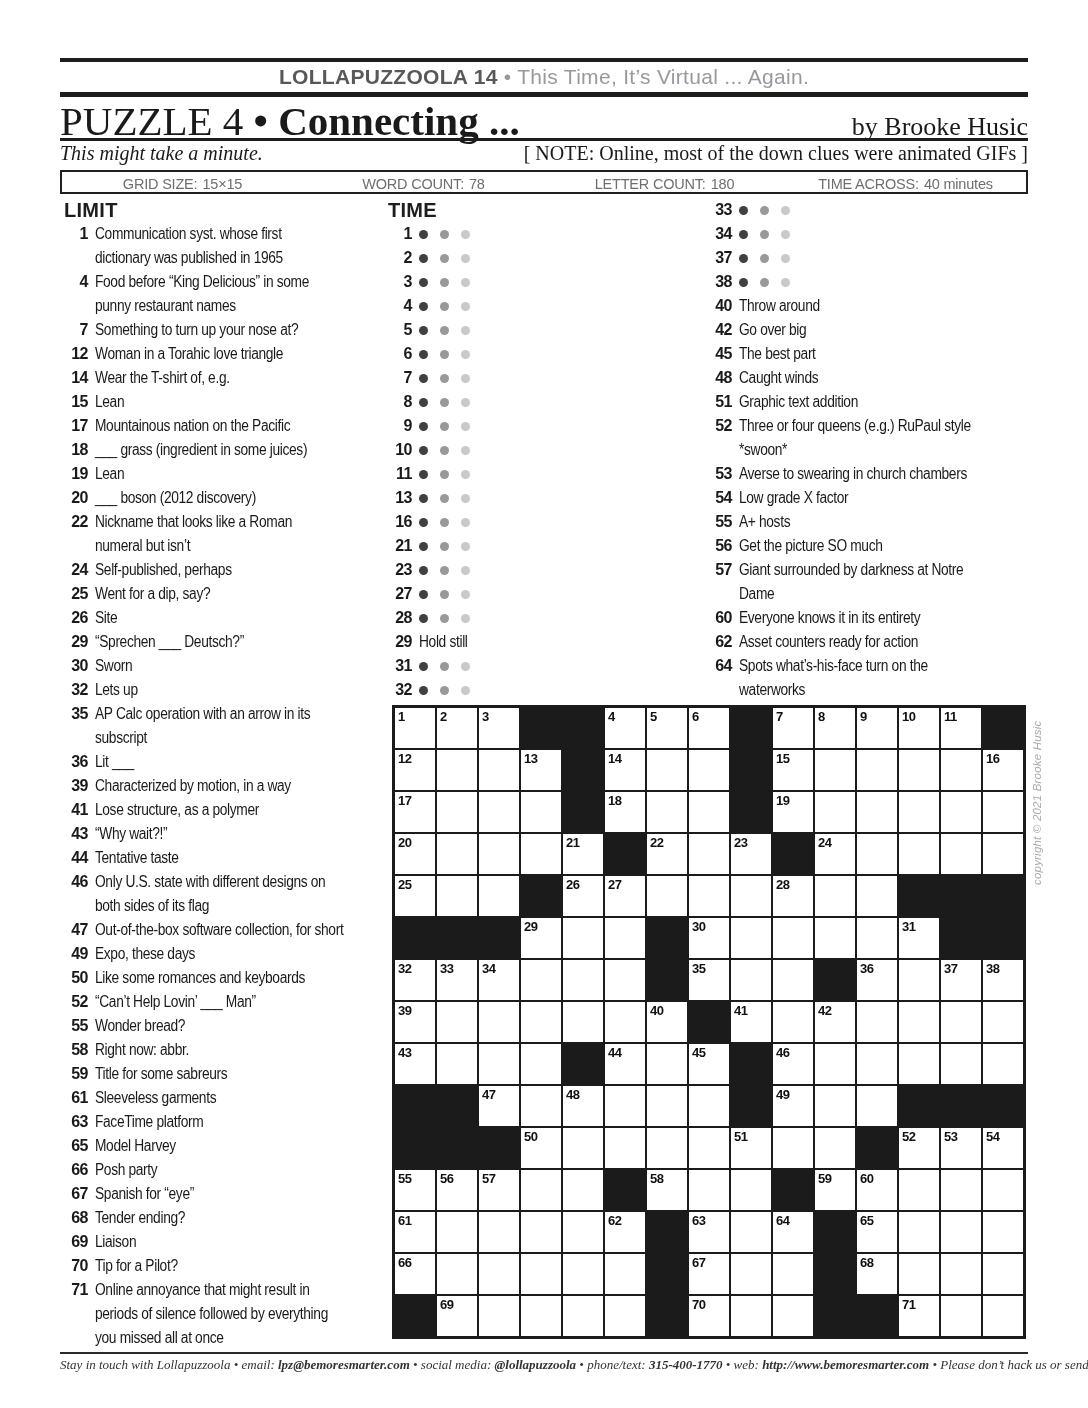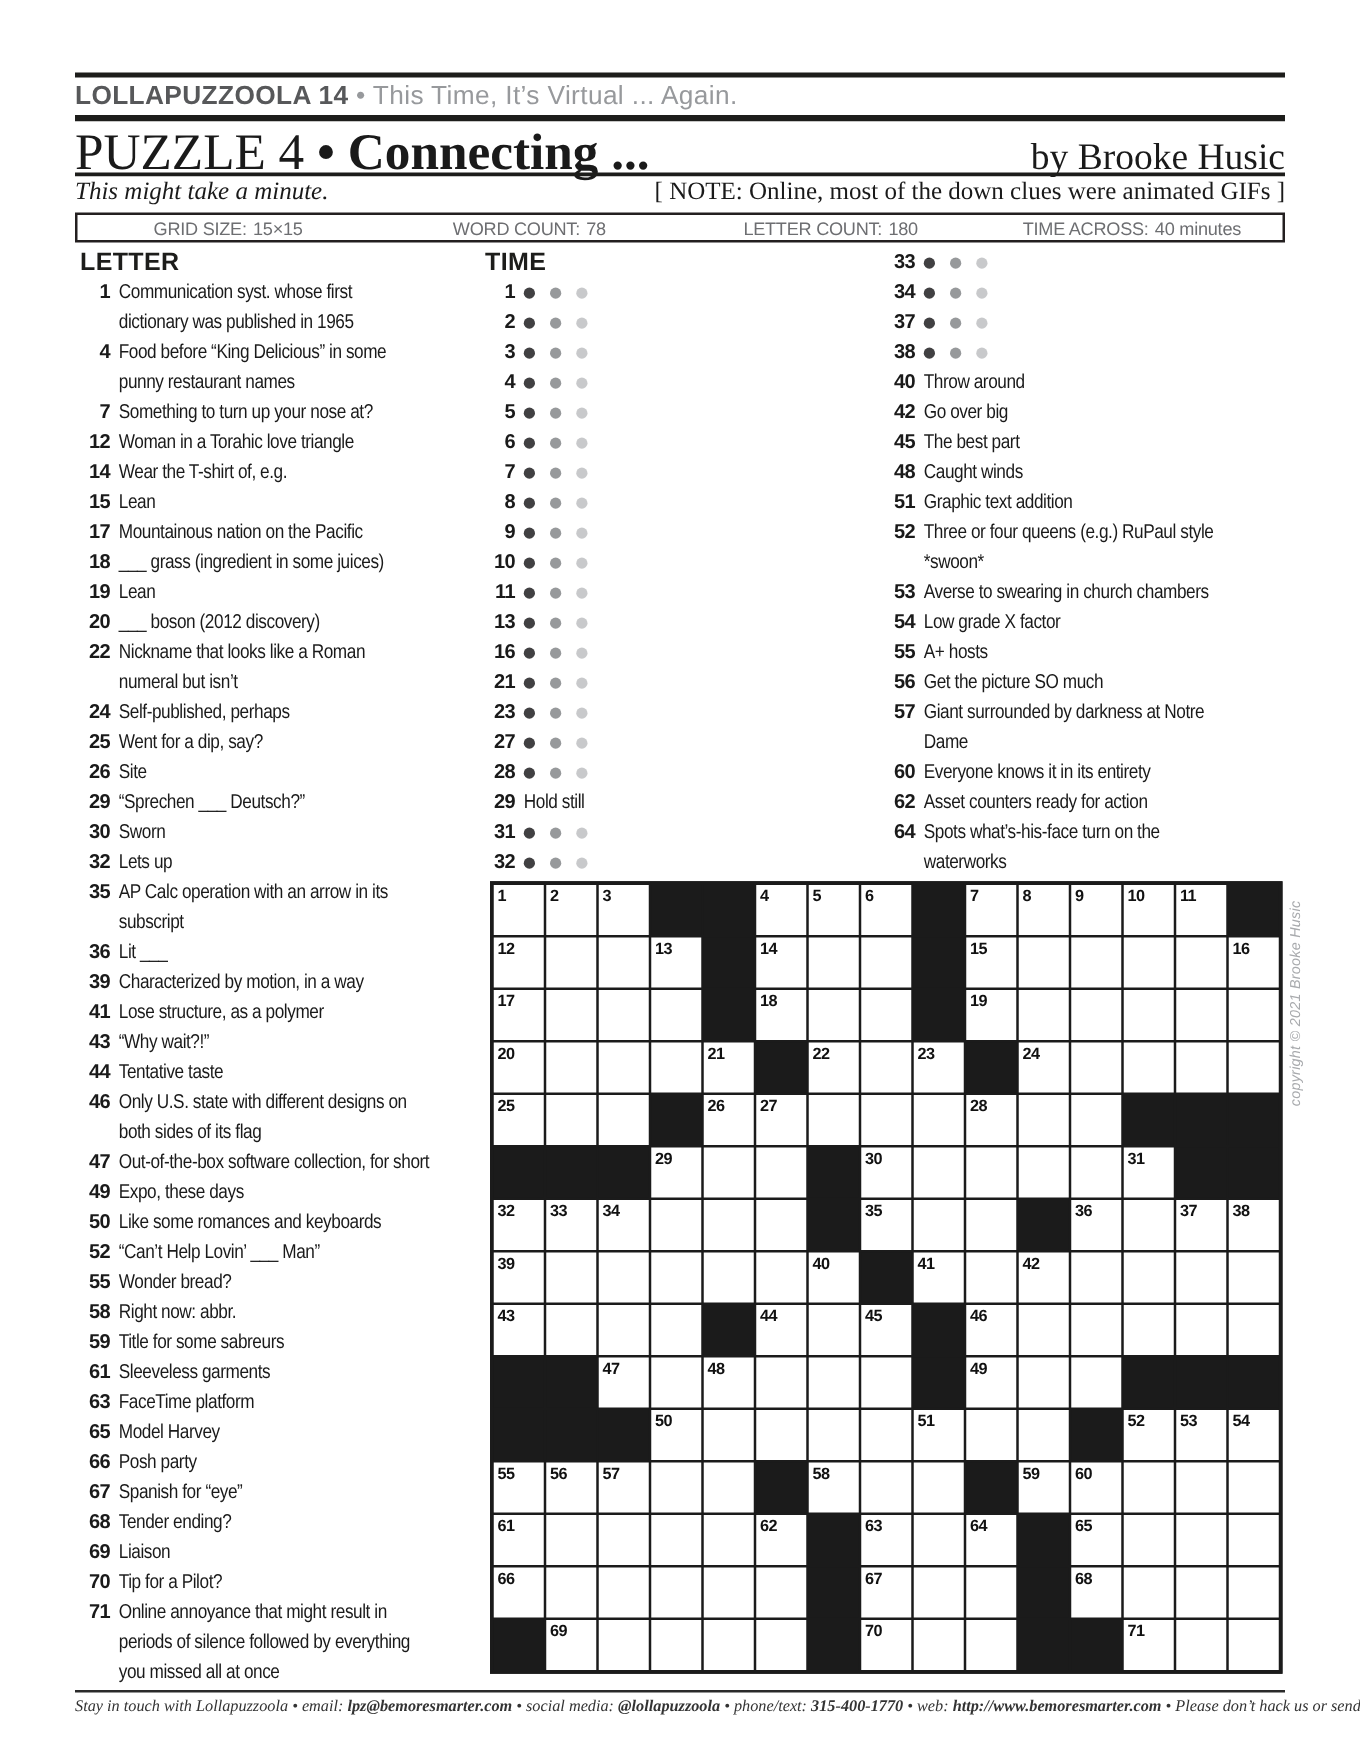--- a/index.html
+++ b/index.html
@@ -4,31 +4,31 @@
 <style>
   html,body{margin:0;padding:0;background:#fff;}
   .page{position:relative;width:1088px;height:1408px;background:#ffffff;overflow:hidden;
         font-family:"Liberation Sans",sans-serif;color:#1a1a1a;}
   .rule{position:absolute;left:60px;width:968px;background:#1d1d1b;}
   .rule1{top:58px;height:4px;}
   .rule2{top:92px;height:5px;}
   .rule3{top:138px;height:3px;}
   .footer-rule{top:1352px;height:2px;background:#2a2a2a;}
 
-  .masthead{position:absolute;left:60px;top:64px;width:968px;
+  .masthead{position:absolute;left:60px;top:64px;width:968px;text-align:center;
             font-size:21px;line-height:26px;letter-spacing:.3px;}
   .mh-b{font-weight:bold;color:#57585a;}
   .mh-l{color:#97999c;}
 
   .title-row{position:absolute;left:60px;top:97px;width:968px;display:flex;
              justify-content:space-between;align-items:baseline;
              font-family:"Liberation Serif",serif;}
   .title-main{font-size:41px;}
   .t-bold{font-weight:bold;}
-  .byline{font-size:30px;}
+  .byline{font-size:26px;}
 
   .note-row{position:absolute;left:60px;top:142px;width:968px;display:flex;
             justify-content:space-between;align-items:baseline;
             font-family:"Liberation Serif",serif;font-size:20px;}
   .note-left{font-style:italic;}
 
   .info-box{position:absolute;left:60px;top:170px;width:964px;height:20px;
             border:2px solid #231f20;display:flex;align-items:flex-end;}
   .info-item{flex:1;text-align:center;color:#6d6e71;font-size:14.5px;letter-spacing:-.2px;white-space:nowrap;}
   .info-item .il{margin-right:5px;}
@@ -87,21 +87,21 @@
   </div>
 
   <div class="info-box">
     <div class="info-item"><span class="il">GRID SIZE:</span><span class="iv">15×15</span></div>
     <div class="info-item"><span class="il">WORD COUNT:</span><span class="iv">78</span></div>
     <div class="info-item"><span class="il">LETTER COUNT:</span><span class="iv">180</span></div>
     <div class="info-item"><span class="il">TIME ACROSS:</span><span class="iv">40 minutes</span></div>
   </div>
 
   <div class="col col-across">
-    <div class="list-title">LETTER</div>
+    <div class="list-title">LIMIT</div>
     <div>
         <div class="clue">
           <span class="cn">1</span>
           <span class="ct">Communication syst. whose first
 dictionary was published in 1965</span>
         </div>
         <div class="clue">
           <span class="cn">4</span>
           <span class="ct">Food before “King Delicious” in some
 punny restaurant names</span>

